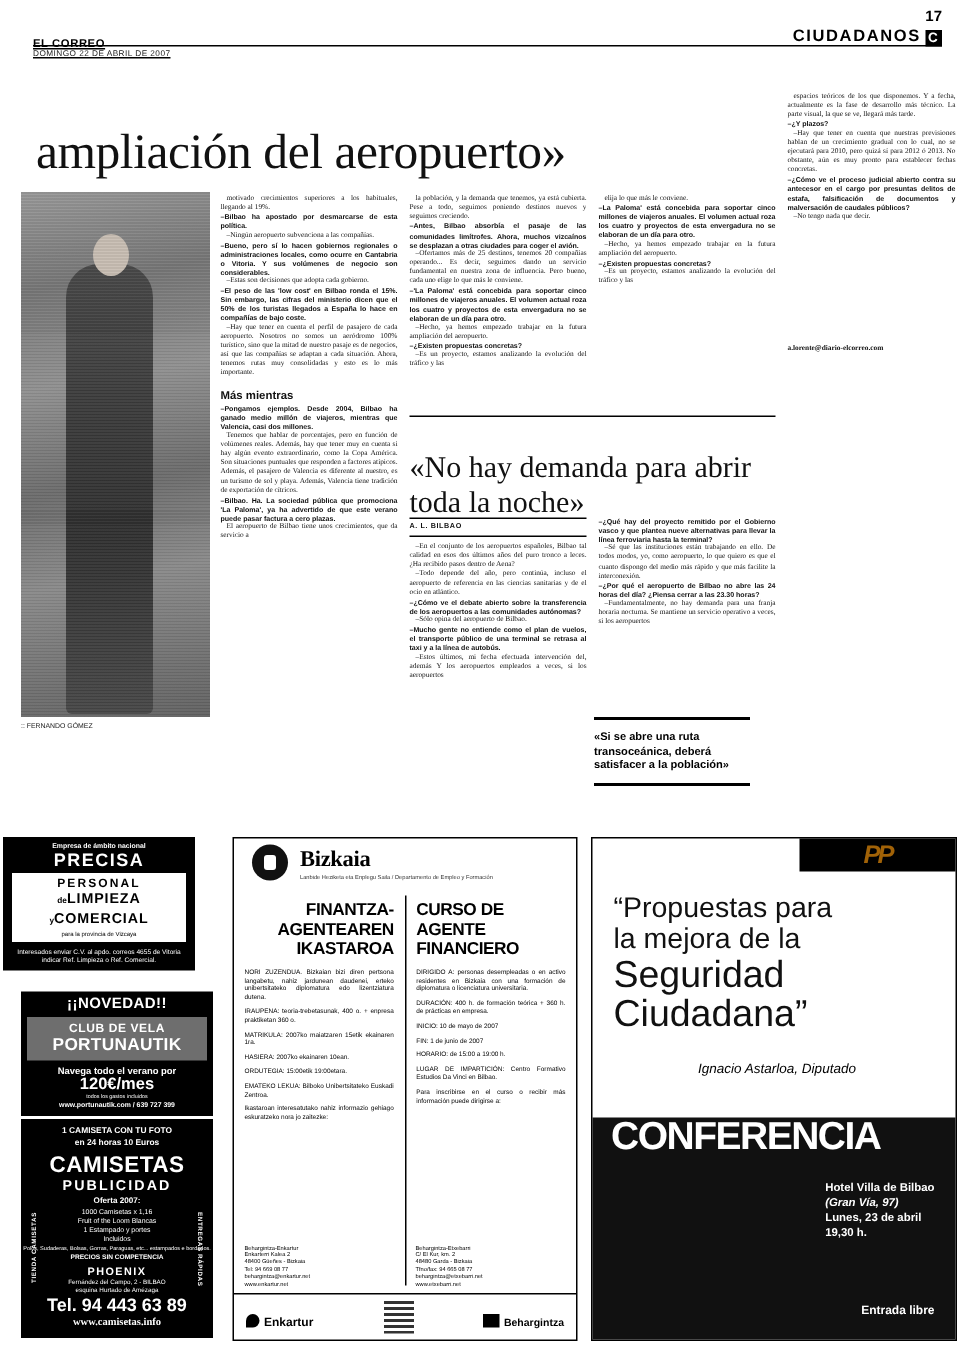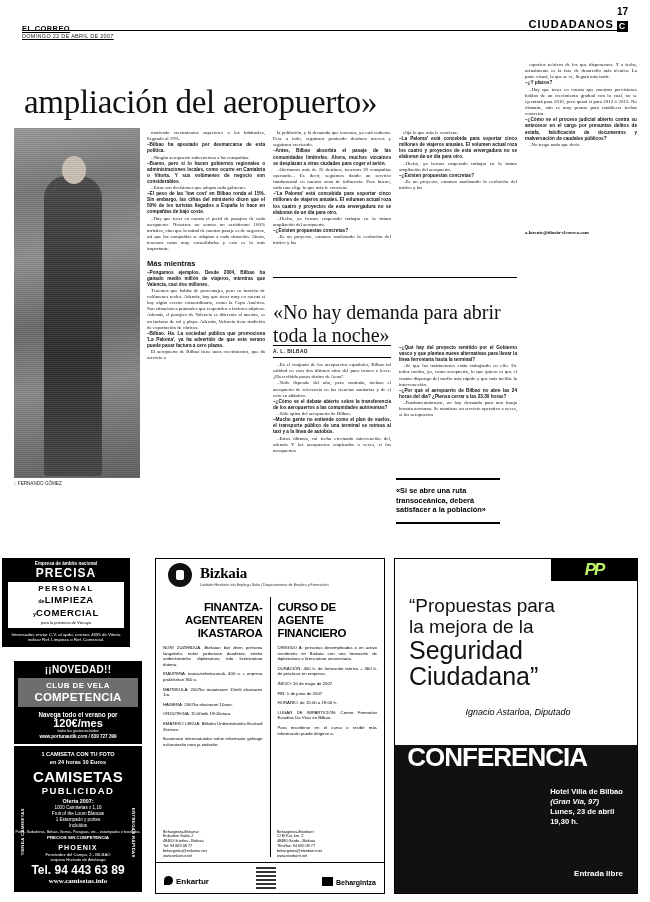--- a/index.html
+++ b/index.html
@@ -129,21 +129,21 @@
   .enkartur{position:absolute;left:8px;bottom:6px;font:bold 8px/10px "Liberation Sans",sans-serif;}
   .enkartur:before{content:"";display:inline-block;width:9px;height:9px;background:#000;
     border-radius:50% 50% 50% 0;margin-right:3px;vertical-align:-1px;}
   .bizlogo2{position:absolute;right:8px;bottom:6px;font:bold 7px/9px "Liberation Sans",sans-serif;}
   .bizlogo2:before{content:"";display:inline-block;width:11px;height:9px;background:#000;margin-right:3px;vertical-align:-1px;}
   .biz-mark{position:absolute;left:100px;bottom:4px;width:20px;height:22px;
     background:repeating-linear-gradient(0deg,#333 0 2px,#fff 2px 4px);}
 
   
   .ad-pp{position:absolute;left:394px;top:10px;width:242px;height:334px;background:#fff;border:1px solid #000;}
-  .pp-logo{position:absolute;right:0;top:0;width:86px;height:22px;background:#000;color:#bef264;
+  .pp-logo{position:absolute;right:0;top:0;width:104px;height:22px;background:#000;color:#a16207;
     font:bold 17px/22px "Liberation Sans",sans-serif;text-align:center;letter-spacing:-2px;font-style:italic;}
   .pp-quote{position:absolute;left:14px;top:36px;width:218px;
     font:400 19px/21px "Liberation Sans",sans-serif;color:#111;}
   .pp-quote .big{font-size:25px;line-height:26px;}
   .pp-author{position:absolute;left:14px;top:148px;width:218px;text-align:center;
     font:italic 9px/11px "Liberation Sans",sans-serif;}
   .pp-conf{position:absolute;left:0;bottom:0;width:242px;height:148px;background:#111;color:#fff;}
   .pp-conf .title{position:absolute;left:0;top:-4px;width:192px;text-align:right;
     font:bold 26px/32px "Liberation Sans",sans-serif;letter-spacing:-1px;}
   .pp-conf .details{position:absolute;right:14px;top:42px;text-align:left;
@@ -251,21 +251,21 @@
         <div class="l4"><small>y</small><span>COMERCIAL</span></div>
         <div class="l5">para la provincia de Vizcaya</div>
       </div>
       <div class="l6">Interesados enviar C.V. al apdo. correos 4655 de Vitoria indicar Ref. Limpieza o Ref. Comercial.</div>
     </div>
 
     <div class="ad-vela">
       <div class="nov">¡¡NOVEDAD!!</div>
       <div class="band">
         <div class="cv">CLUB DE VELA</div>
-        <div class="pn">COMPETENCIA</div>
+        <div class="pn">PORTUNAUTIK</div>
       </div>
       <div class="price"><span>Navega todo el verano por</span> <b>120€/mes</b></div>
       <div class="fine">todos los gastos incluidos</div>
       <div class="mail">www.portunautik.com / 639 727 399</div>
     </div>
 
     <div class="ad-shirt">
       <div class="top">
         <div>1 CAMISETA CON TU FOTO</div>
         <div>en 24 horas 10 Euros</div>

